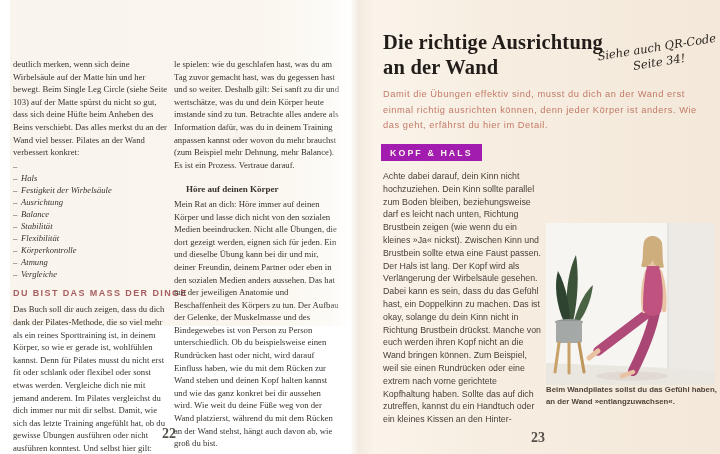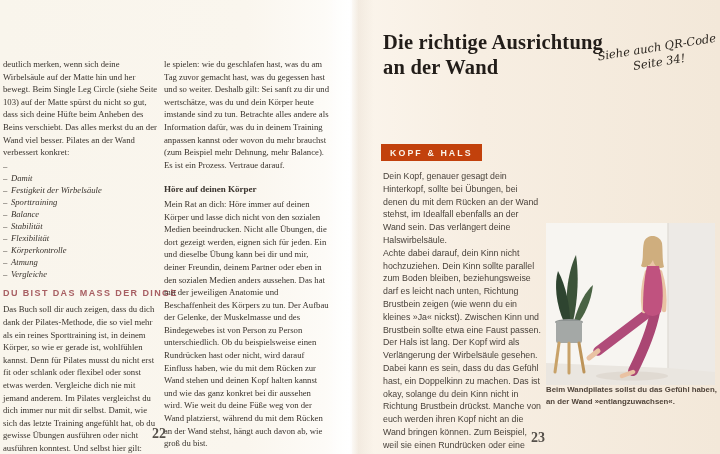--- a/index.html
+++ b/index.html
@@ -2,21 +2,21 @@
 <html><head>
 <meta charset="utf-8">
 <style>
   * { margin:0; padding:0; box-sizing:border-box; }
   html,body { width:720px; height:454px; }
   body { font-family:"Liberation Serif", serif; overflow:hidden; background:#fff; }
 
   .spread { position:relative; width:720px; height:454px; overflow:hidden; }
 
   .page-left {
-    position:absolute; left:0; top:0; width:352px; height:454px;
+    position:absolute; left:10px; top:0; width:352px; height:326px;
     background:linear-gradient(to right, #f9f5ec 0%, #faf6ee 70%, #fdfbf7 92%, #ffffff 100%);
   }
   .page-right {
     position:absolute; left:352px; top:0; width:368px; height:454px;
     background:linear-gradient(to right, #fbf5ec 0%, #f7eee2 35%, #f3e8d9 100%);
   }
   .gutter {
     position:absolute; left:330px; top:0; width:52px; height:454px; pointer-events:none;
     background:linear-gradient(to right, rgba(255,255,255,0) 0%, rgba(255,255,255,0.85) 38%,
       rgba(222,209,195,0.28) 55%, rgba(255,255,255,0) 85%);
@@ -26,21 +26,21 @@
   .lp-col { position:absolute; color:#39332d; font-size:8.7px; line-height:12.6px; text-align:left; }
   .lp-col1 { left:3px; top:58px; width:156px; }
   .lp-col2 { left:164px; top:58px; width:167px; }
   .lp-li { display:flex; line-height:11px; font-style:italic; font-size:8.6px; margin-top:1px; }
   .lp-li .dash { width:8px; flex:none; font-style:normal; }
   .lp-list { margin:2px 0 6px 0; }
   .lp-heading {
     font-family:"Liberation Sans", sans-serif; font-weight:bold; font-size:9px;
     letter-spacing:1.4px; color:#a85f63; margin:7px 0 4px 0; white-space:nowrap;
   }
-  .lp-sub { font-weight:bold; font-size:9px; margin:12px 0 2px 0; color:#39332d; }
+  .lp-sub { font-weight:bold; font-size:9px; margin:12px 0 2px 12px; color:#39332d; }
   .pagenum { position:absolute; font-size:14px; color:#55504a; font-family:"Liberation Serif", serif;font-weight:bold; }
   .pn-left  { left:152px; top:426px; }
   .pn-right { left:531px; top:430px;text-align:center; }
 
   
   .rp-title {
     position:absolute; left:383px; top:30px; width:250px;
     font-family:"Liberation Serif", serif; font-weight:bold; color:#221d19;
     font-size:20.5px; line-height:24.5px; letter-spacing:0.2px;
   }
@@ -49,21 +49,21 @@
     font-family:"DejaVu Serif", serif; font-style:italic; font-size:11.5px; line-height:15px;
     color:#2a251f; transform:rotate(-9deg);
   }
   .rp-intro {
     position:absolute; left:383px; top:87px; width:322px;
     font-family:"Liberation Sans", sans-serif; font-size:9.3px; line-height:15.5px;
     letter-spacing:0.55px; color:#c27b68;
   }
   .rp-badge {
     position:absolute; left:381px; top:144px; display:inline-block;
-    background:#c2410c; color:#faf2e8; font-family:"Liberation Sans", sans-serif;
+    background:#a21caf; color:#faf2e8; font-family:"Liberation Sans", sans-serif;
     font-weight:bold; font-size:8.8px; letter-spacing:2.1px; padding:4px 9px 3px 9px;
   }
   .rp-col {
     position:absolute; font-family:"Liberation Sans", sans-serif;
     font-size:8.8px; line-height:12.8px; color:#49423b;
   }
   .rp-col1 { left:383px; top:170px; width:158px; }
   .rp-col2 { left:548px; top:170px; width:167px; }
   .rp-col p + p { margin-top:0; }
 
@@ -83,29 +83,29 @@
   <div class="page-left">
 
     <div class="lp-col lp-col1">
       <p>deutlich merken, wenn sich deine Wirbelsäule auf der Matte hin und her bewegt. Beim Single Leg Circle (siehe Seite 103) auf der Matte spürst du nicht so gut, dass sich deine Hüfte beim Anheben des Beins verschiebt. Das alles merkst du an der Wand viel besser. Pilates an der Wand verbessert konkret:</p>
       <div class="lp-list">
         <div class="lp-li">
             <span class="dash">–</span>
           </div>
         <div class="lp-li">
             <span class="dash">–</span>
-            <span>Damit</span>
+            <span>Hals</span>
           </div>
         <div class="lp-li">
             <span class="dash">–</span>
             <span>Festigkeit der Wirbelsäule</span>
           </div>
         <div class="lp-li">
             <span class="dash">–</span>
-            <span>Sporttraining</span>
+            <span>Ausrichtung</span>
           </div>
         <div class="lp-li">
             <span class="dash">–</span>
             <span>Balance</span>
           </div>
         <div class="lp-li">
             <span class="dash">–</span>
             <span>Stabilität</span>
           </div>
         <div class="lp-li">
@@ -143,25 +143,25 @@
   <div class="rp-title">
     <span style="display:block">Die richtige Ausrichtung</span>
     <span style="display:block">an der Wand</span>
   </div>
 
   <div class="rp-note">
     <span style="display:block">Siehe auch QR-Code</span>
     <span style="display:block">Seite 34!</span>
   </div>
 
+  <div class="rp-intro">Damit die Übungen effektiv sind, musst du dich an der Wand erst einmal richtig ausrichten können, denn jeder Körper ist anders. Wie das geht, erfährst du hier im Detail.</div>
 
   <div class="rp-badge">KOPF &amp; HALS</div>
 
   <div class="rp-col rp-col1">
-    <p>Dein Kopf, genauer gesagt dein Hinterkopf, sollte bei Übungen, bei denen du mit dem Rücken an der Wand stehst, im Idealfall ebenfalls an der Wand sein. Das verlängert deine Halswirbelsäule.</p>
     <p>Achte dabei darauf, dein Kinn nicht hochzuziehen. Dein Kinn sollte parallel zum Boden bleiben, beziehungsweise darf es leicht nach unten, Richtung Brustbein zeigen (wie wenn du ein kleines »Ja« nickst). Zwischen Kinn und Brustbein sollte etwa eine Faust passen. Der Hals ist lang. Der Kopf wird als Verlängerung der Wirbelsäule gesehen. Dabei kann es sein, dass du das Gefühl hast, ein Doppelkinn zu machen. Das ist okay, solange du dein Kinn nicht in Richtung Brustbein drückst. Manche von euch werden ihren Kopf nicht an die Wand bringen können. Zum Beispiel, weil sie einen Rundrücken oder eine extrem nach vorne gerichtete Kopfhaltung haben. Sollte das auf dich zutreffen, kannst du ein Handtuch oder ein kleines Kissen an den Hinter-</p>
   </div>
 
 
   <div class="rp-photo">
     <svg viewBox="0 0 169 162" xmlns="http://www.w3.org/2000/svg">
 
       <rect x="0" y="0" width="169" height="162" fill="#f7f5f1"></rect>
       <rect x="122" y="0" width="47" height="162" fill="#edeae6"></rect>
       <line x1="122" y1="0" x2="122" y2="148" stroke="#ddd9d3" stroke-width="1.2"></line>

